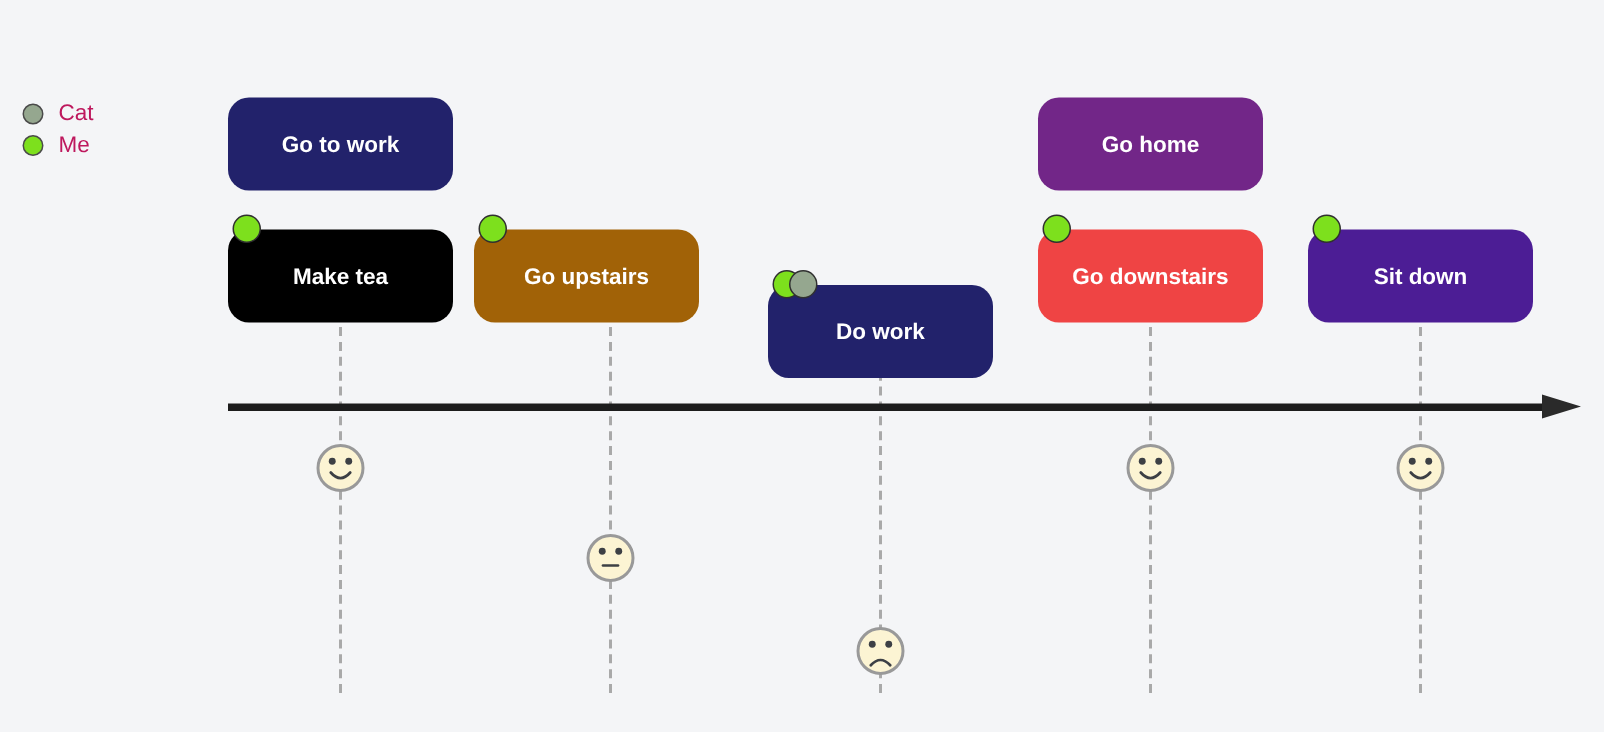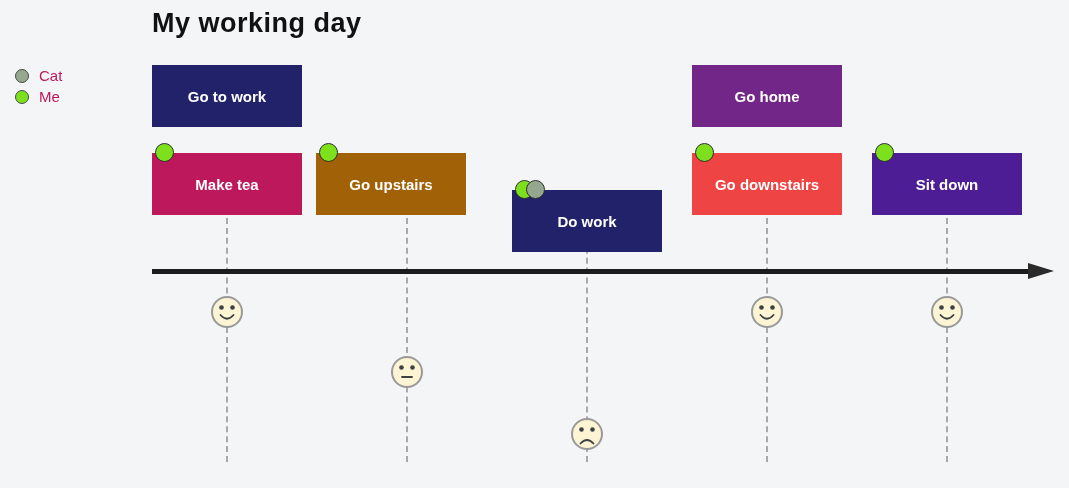--- a/index.html
+++ b/index.html
@@ -45,21 +45,21 @@
     flex: 0 0 auto;
   }
   .legend-label {
     font-size: 15px;
     color: #be185d;
   }
   .event-box {
     position: absolute;
     width: 150px;
     height: 62px;
-    border-radius: 0;
+    border-radius: 14px;
     display: flex;
     align-items: center;
     justify-content: center;
   }
   .event-label {
     color: #ffffff;
     font-size: 15px;
     font-weight: bold;
     text-align: center;
   }
@@ -100,21 +100,20 @@
   .face {
     position: absolute;
     width: 36px;
     height: 36px;
   }
 </style>
 </head>
 <body>
 
 <div class="stage">
-  <h1 class="page-title">My working day</h1>
 
   <div class="legend">
     <div class="legend-item">
       <span class="legend-dot" style="background: rgb(149, 167, 143);"></span>
       <span class="legend-label">Cat</span>
     </div>
     <div class="legend-item">
       <span class="legend-dot" style="background: rgb(125, 224, 29);"></span>
       <span class="legend-label">Me</span>
     </div>
@@ -131,21 +130,21 @@
   <div class="axis-line"></div>
   <div class="axis-head"></div>
 
   <div id="events-layer">
       <div class="event-box" style="left: 152px; top: 65px; background: rgb(34, 34, 107);">
         <span class="event-label">Go to work</span>
       </div>
       <div class="event-box" style="left: 692px; top: 65px; background: rgb(114, 38, 136);">
         <span class="event-label">Go home</span>
       </div>
-      <div class="event-box" style="left: 152px; top: 153px; background: #be185d;">
+      <div class="event-box" style="left: 152px; top: 153px; background: #000000;">
         <span class="event-label">Make tea</span>
         <div class="marker" style="left: 3px; background: rgb(125, 224, 29);"></div>
       </div>
       <div class="event-box" style="left: 316px; top: 153px; background: #a16207;">
         <span class="event-label">Go upstairs</span>
         <div class="marker" style="left: 3px; background: rgb(125, 224, 29);"></div>
       </div>
       <div class="event-box" style="left: 512px; top: 154px; background: rgb(34, 34, 107); margin-top: 36px;">
         <span class="event-label">Do work</span>
         <div class="marker" style="left: 3px; background: rgb(125, 224, 29);"></div>

